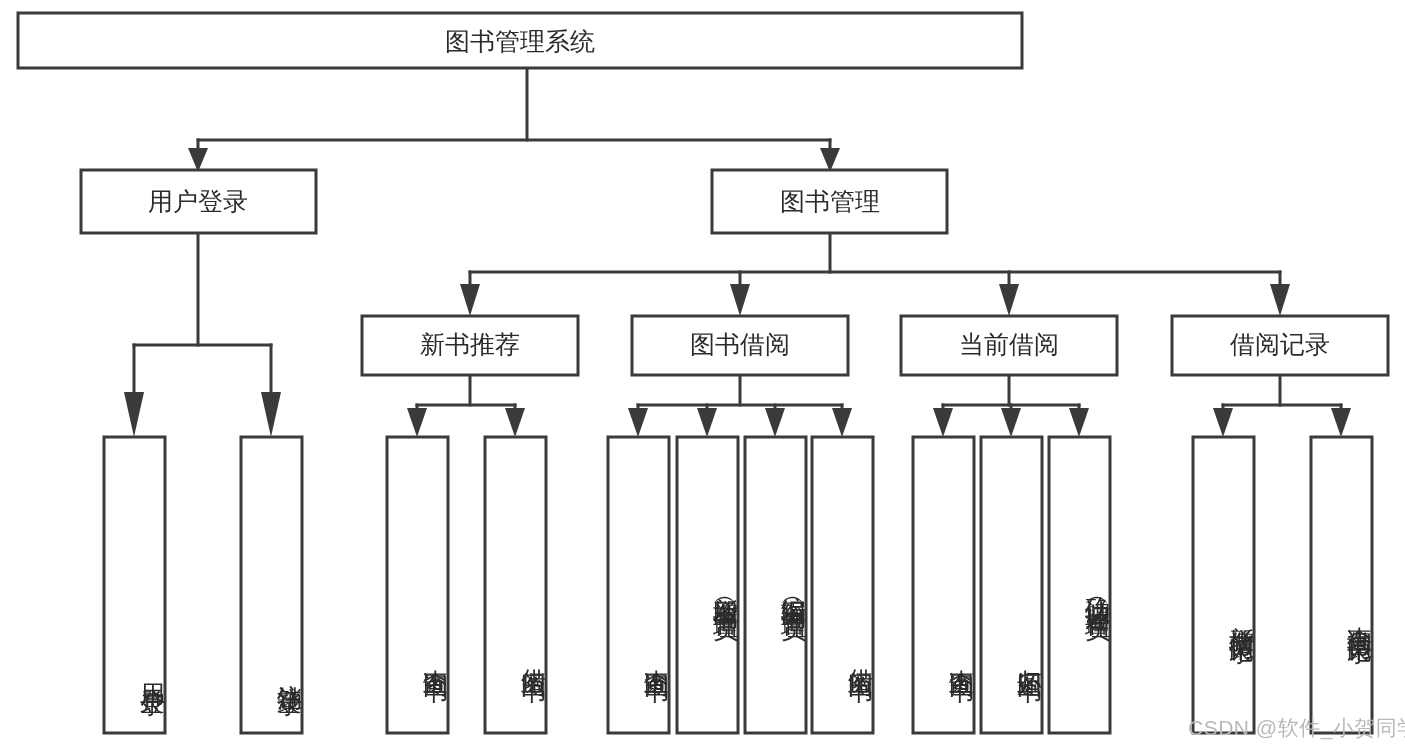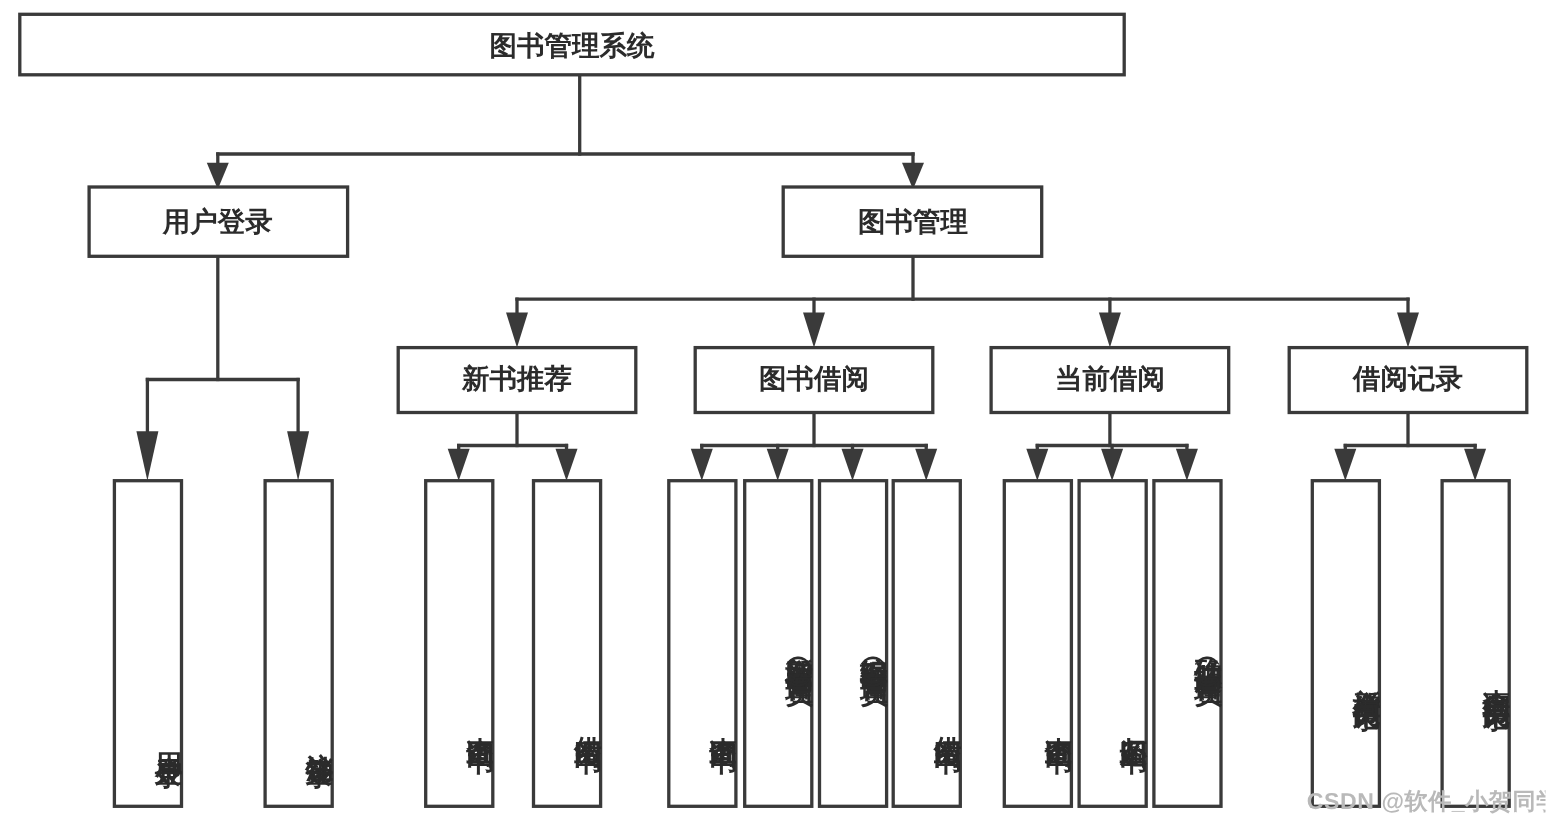--- a/index.html
+++ b/index.html
@@ -12,21 +12,20 @@
     height: 747px;
     font-family: "Liberation Sans", "DejaVu Sans", sans-serif;
     overflow: hidden;
     position: relative;
   }
   #diagram-root {
     position: relative;
     width: 1241px;
     height: 747px;
     background: #ffffff;
-    font-weight: bold;
   }
   svg.diagram-canvas {
     position: absolute;
     top: 0;
     left: 0;
     width: 1405px;
     height: 747px;
     display: block;
   }
   .node-box {

